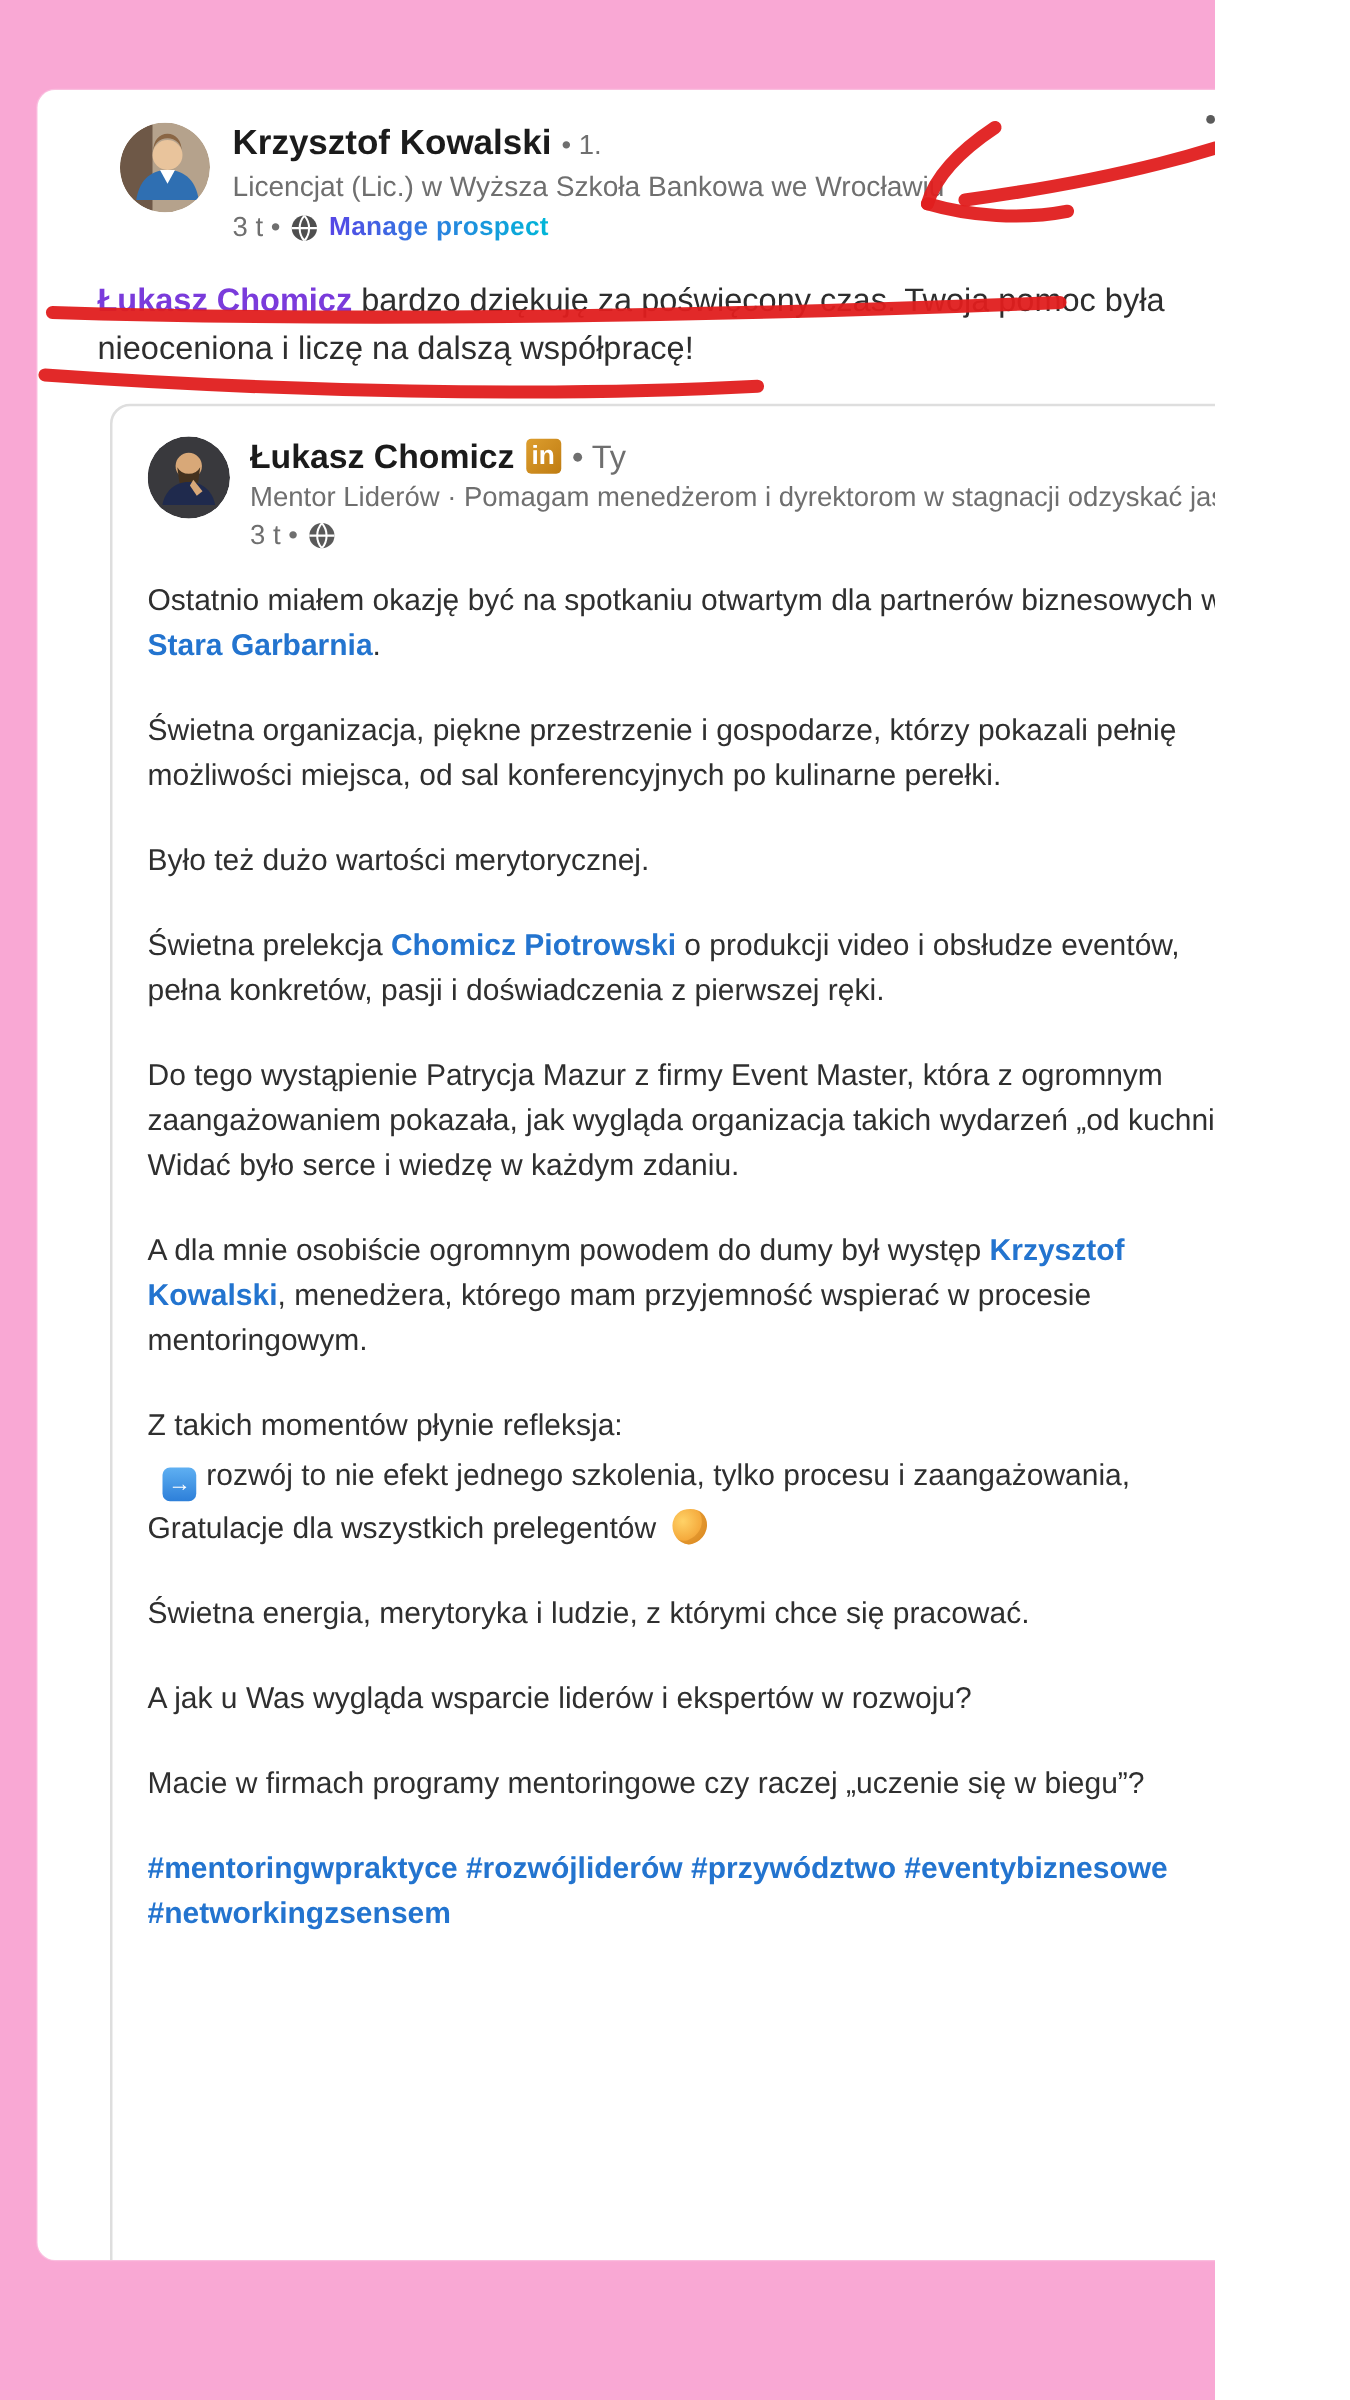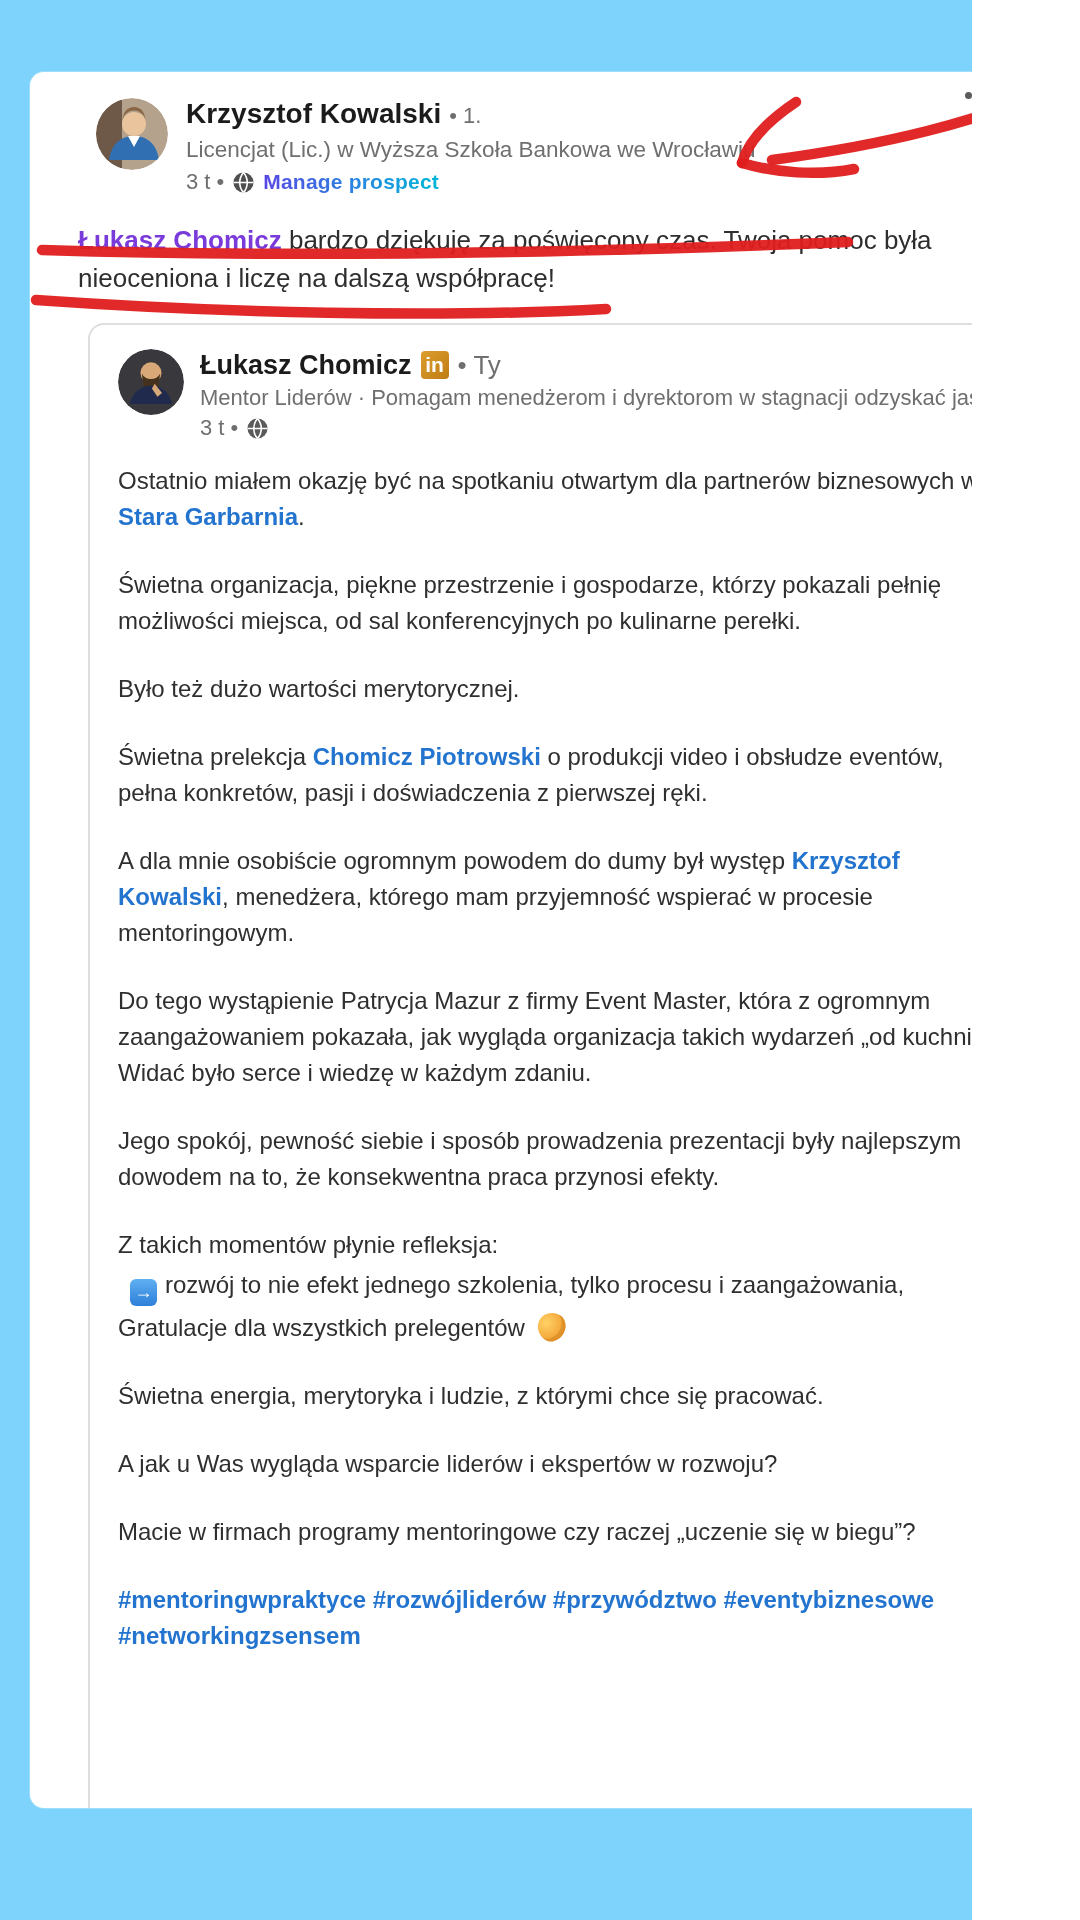--- a/index.html
+++ b/index.html
@@ -1,17 +1,17 @@
 <!DOCTYPE html>
 <html><head>
 <meta charset="utf-8">
 <style>
   html,body{margin:0;padding:0;}
   body{width:1080px;height:1920px;overflow:hidden;font-family:"Liberation Sans", sans-serif;}
-  .canvas{position:relative;width:972px;height:1920px;background:#7dd3fc;overflow:hidden;}
+  .canvas{position:relative;width:972px;height:1920px;background:#f9a8d4;overflow:hidden;}
   .card{position:absolute;left:30px;top:72px;width:1020px;height:1736px;background:#ffffff;border-radius:14px;overflow:hidden;box-shadow:0 0 0 1px rgba(255,255,255,.25);}
 
   
   .post-header{display:flex;align-items:flex-start;padding:26px 40px 0 66px;position:relative;}
   .avatar{width:72px;height:72px;border-radius:50%;overflow:hidden;flex:0 0 72px;}
   .avatar svg{display:block;}
   .header-text{margin-left:18px;min-width:0;}
   .name-row{font-size:28px;font-weight:bold;color:#1b1b1b;line-height:32px;white-space:nowrap;}
   .degree{font-size:22px;font-weight:normal;color:#6f6f6f;margin-left:8px;}
   .headline{font-size:22.5px;color:#6f6f6f;line-height:30px;margin-top:3px;white-space:nowrap;}
@@ -133,23 +133,22 @@
                 </svg>
             </span>
           </div>
         </div>
       </div>
       <div class="e-body" id="post-body">
           <div class="para"><span class="seg-text">Ostatnio miałem okazję być na spotkaniu otwartym dla partnerów biznesowych w </span><span class="seg-link">Stara Garbarnia</span><span class="seg-text">.</span></div>
           <div class="para"><span class="seg-text">Świetna organizacja, piękne przestrzenie i gospodarze, którzy pokazali pełnię możliwości miejsca, od sal konferencyjnych po kulinarne perełki.</span></div>
           <div class="para"><span class="seg-text">Było też dużo wartości merytorycznej.</span></div>
           <div class="para"><span class="seg-text">Świetna prelekcja </span><span class="seg-link">Chomicz Piotrowski</span><span class="seg-text"> o produkcji video i obsłudze eventów, pełna konkretów, pasji i doświadczenia z pierwszej ręki.</span></div>
+          <div class="para"><span class="seg-text">Do tego wystąpienie Patrycja Mazur z firmy Event Master, która z ogromnym zaangażowaniem pokazała, jak wygląda organizacja takich wydarzeń „od kuchni”. Widać było serce i wiedzę w każdym zdaniu.</span></div>
           <div class="para"><span class="seg-text">A dla mnie osobiście ogromnym powodem do dumy był występ </span><span class="seg-link">Krzysztof Kowalski</span><span class="seg-text">, menedżera, którego mam przyjemność wspierać w procesie mentoringowym.</span></div>
-          <div class="para"><span class="seg-text">Do tego wystąpienie Patrycja Mazur z firmy Event Master, która z ogromnym zaangażowaniem pokazała, jak wygląda organizacja takich wydarzeń „od kuchni”. Widać było serce i wiedzę w każdym zdaniu.</span></div>
-          <div class="para"><span class="seg-text">Jego spokój, pewność siebie i sposób prowadzenia prezentacji były najlepszym dowodem na to, że konsekwentna praca przynosi efekty.</span></div>
           <div class="para tight"><span class="seg-text">Z takich momentów płynie refleksja:</span></div>
           <div class="para tight indent"><span class="seg-arrow">→</span><span class="seg-text">rozwój to nie efekt jednego szkolenia, tylko procesu i zaangażowania,</span></div>
           <div class="para"><span class="seg-text">Gratulacje dla wszystkich prelegentów </span><span class="seg-clap"></span></div>
           <div class="para"><span class="seg-text">Świetna energia, merytoryka i ludzie, z którymi chce się pracować.</span></div>
           <div class="para"><span class="seg-text">A jak u Was wygląda wsparcie liderów i ekspertów w rozwoju?</span></div>
           <div class="para"><span class="seg-text">Macie w firmach programy mentoringowe czy raczej „uczenie się w biegu”?</span></div>
           <div class="para"><span class="seg-hashtag">#mentoringwpraktyce</span><span class="seg-text"> </span><span class="seg-hashtag">#rozwójliderów</span><span class="seg-text"> </span><span class="seg-hashtag">#przywództwo</span><span class="seg-text"> </span><span class="seg-hashtag">#eventybiznesowe</span><span class="seg-text"> </span><span class="seg-hashtag">#networkingzsensem</span></div>
         </div>
     </div>
   </div>

